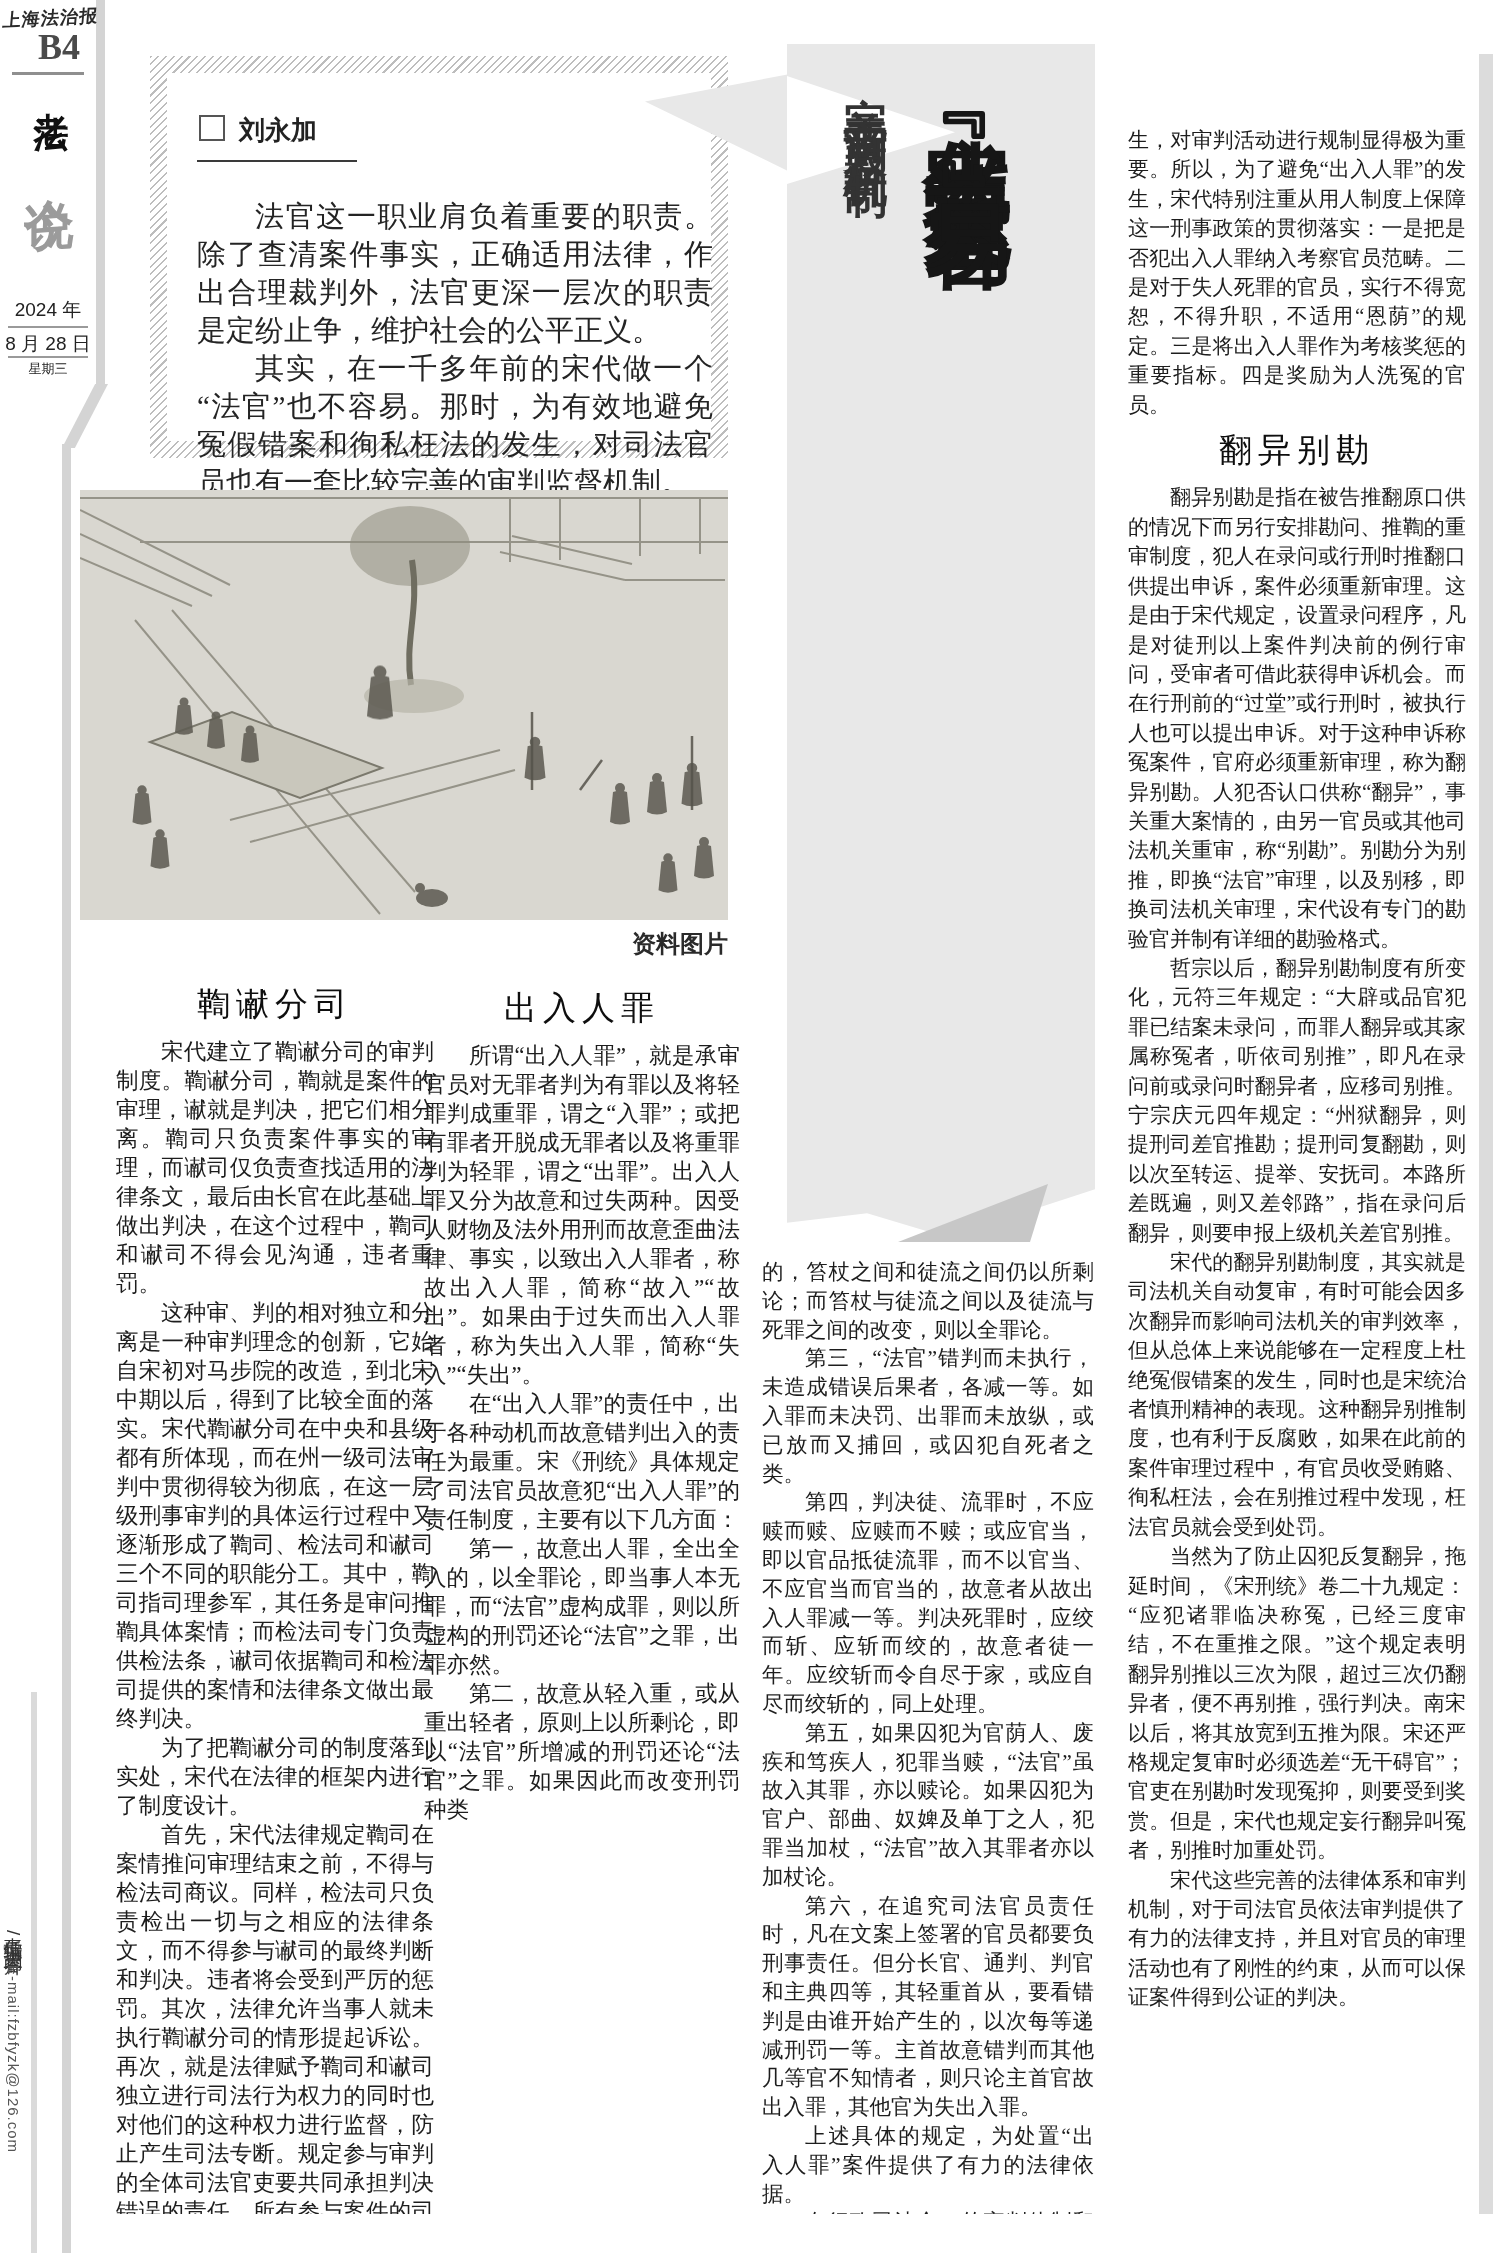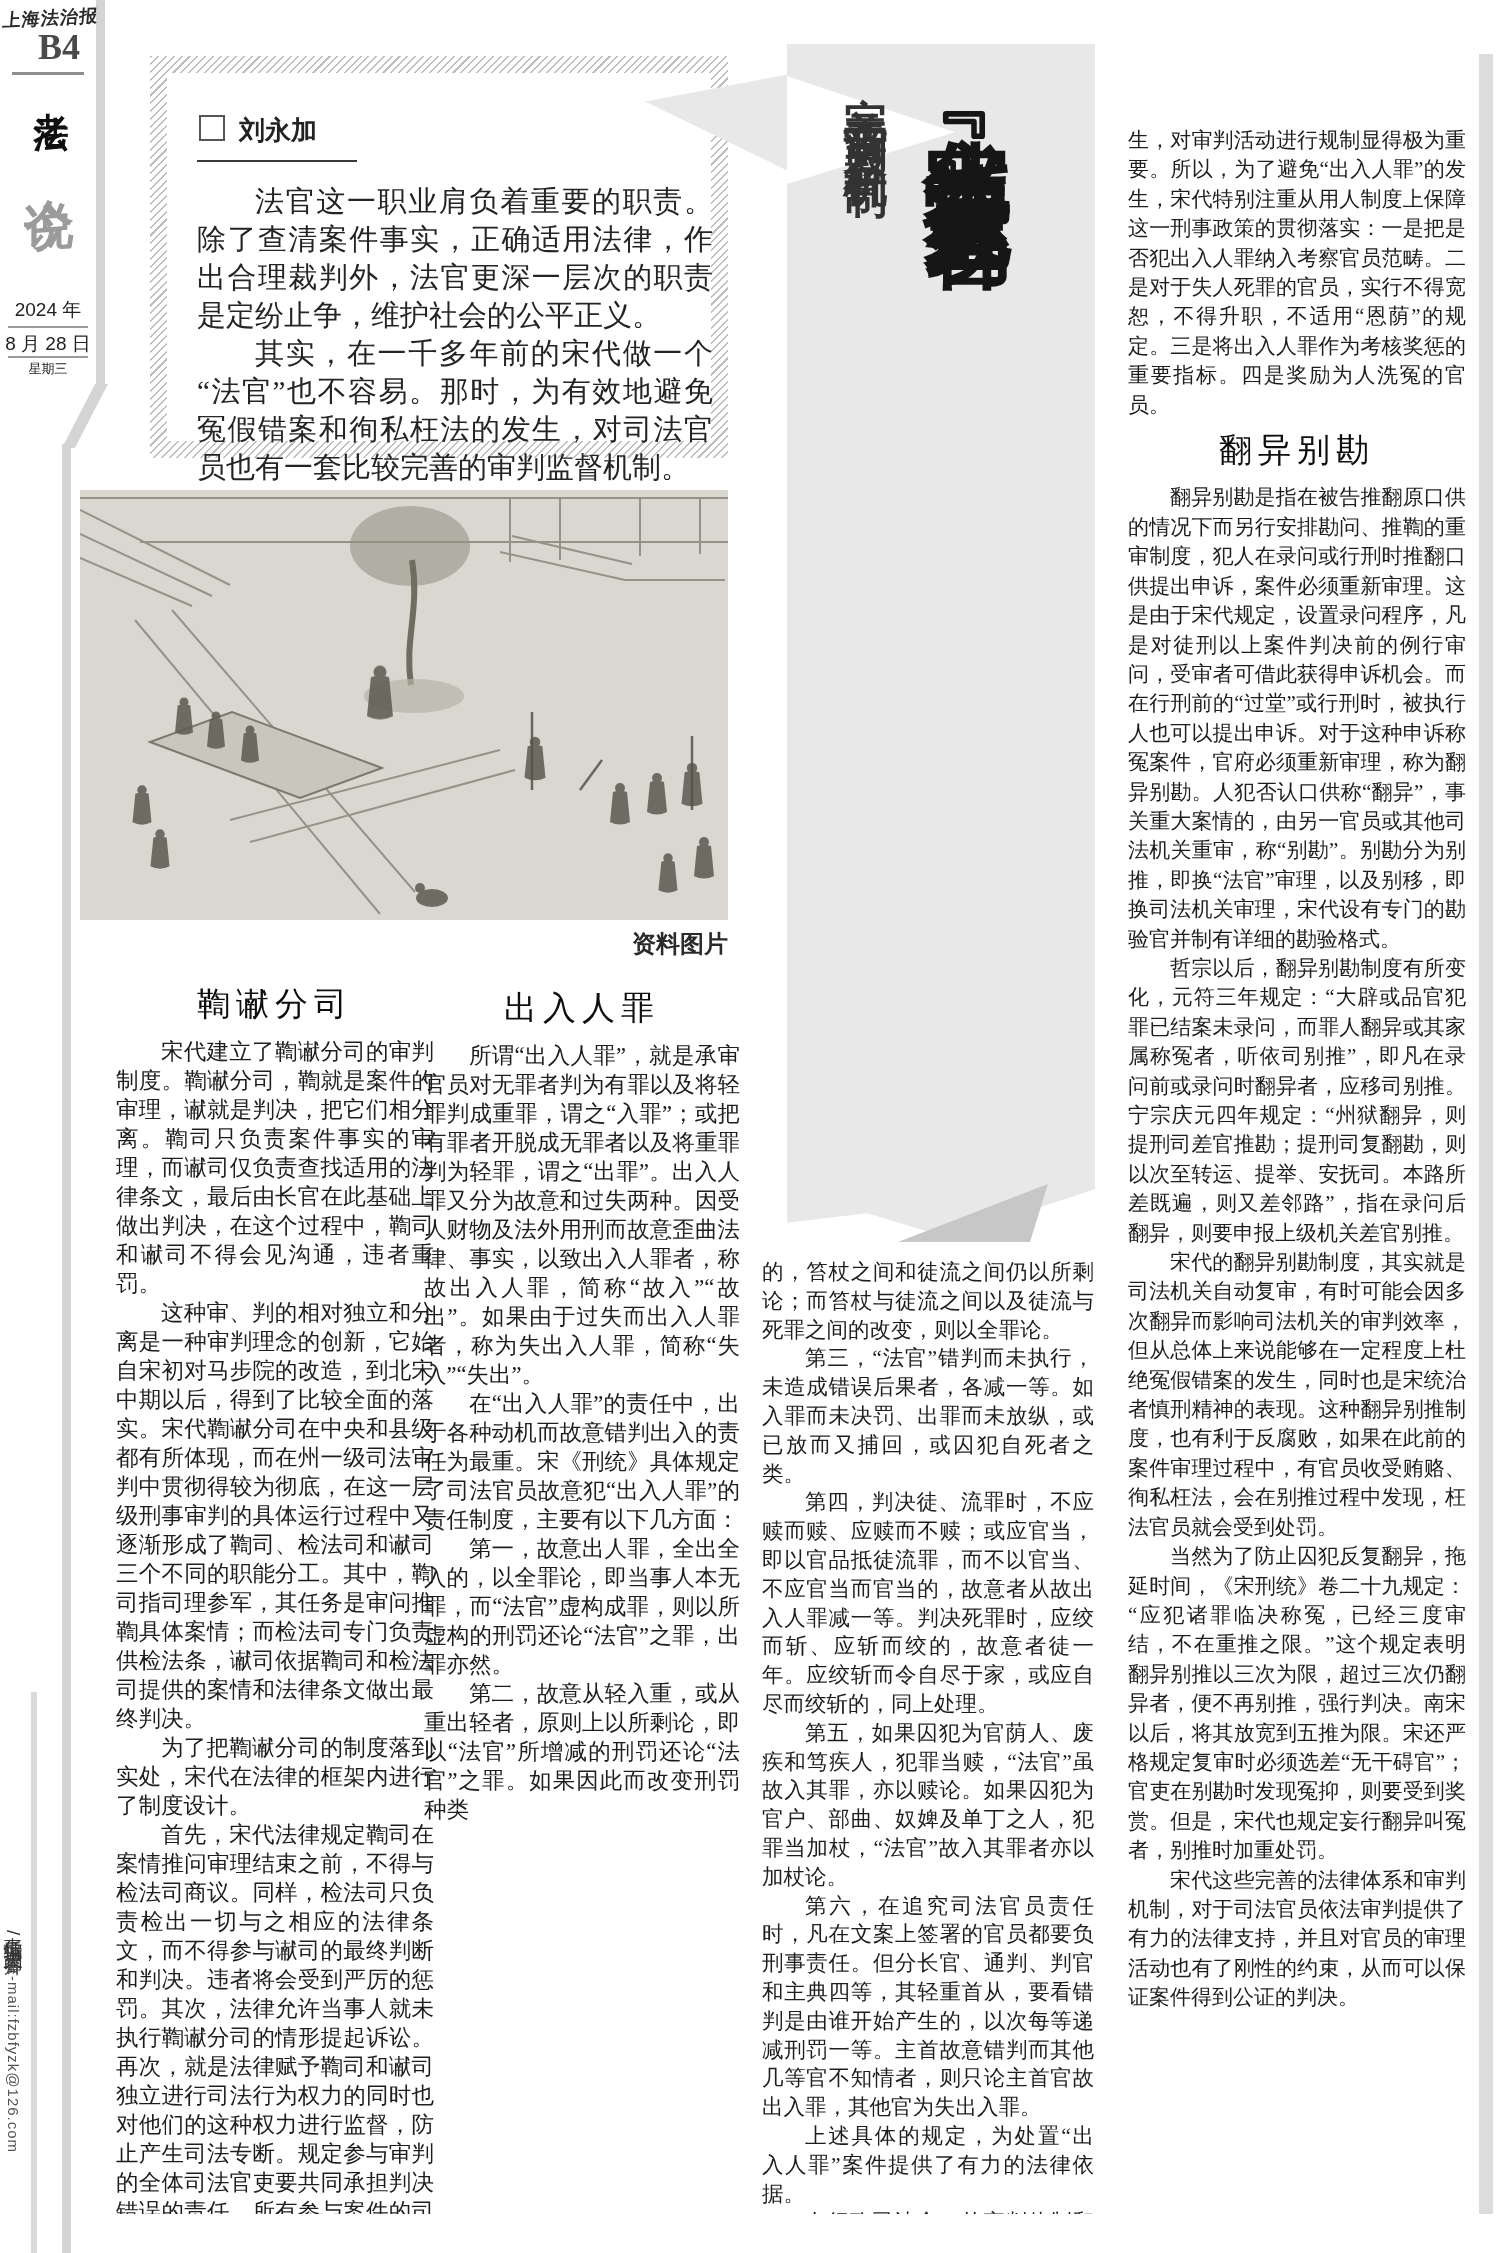--- a/index.html
+++ b/index.html
@@ -31,21 +31,21 @@
 
   
   .intro{left:150px;top:56px;width:578px;height:402px;
          background:repeating-linear-gradient(135deg,#bdbdbd 0 1.5px,#ffffff 1.5px 5.5px);
          box-sizing:border-box;padding:17px;}
   .intro-in{width:100%;height:100%;background:#ffffff;box-sizing:border-box;padding:18px 26px 6px 30px;}
   .author{display:inline-block;font-size:26px;font-weight:700;color:#222;border-bottom:2px solid #3a3a3a;
           padding:6px 40px 12px 2px;margin-top:16px;}
   .author .box{display:inline-block;width:22px;height:22px;border:2px solid #555;vertical-align:-2px;margin-right:14px;}
   .intro-p{width:516px;font-size:29px;line-height:38px;text-align:justify;text-indent:2em;margin:0;color:#242424;}
-  .intro-p.first{margin-top:20px;}
+  .intro-p.first{margin-top:35px;}
 
   
   .hl-block{left:787px;top:44px;width:308px;height:1198px;background:#e8e8e8;
             clip-path:polygon(0 0,100% 0,100% 95.6%,52% 99.6%,26% 97.6%,0 98.4%);}
   .hl-tail{left:645px;top:74px;width:145px;height:98px;background:#e8e8e8;
            clip-path:polygon(0 28%,100% 0,100% 100%);}
   .hl-notch{left:787px;top:76px;width:168px;height:108px;background:#ffffff;
             clip-path:polygon(0 0,100% 52%,0 100%);}
   .hl-fold{left:898px;top:1184px;width:150px;height:58px;background:#c7c7c7;
            clip-path:polygon(0 100%,100% 0,88% 100%);}

